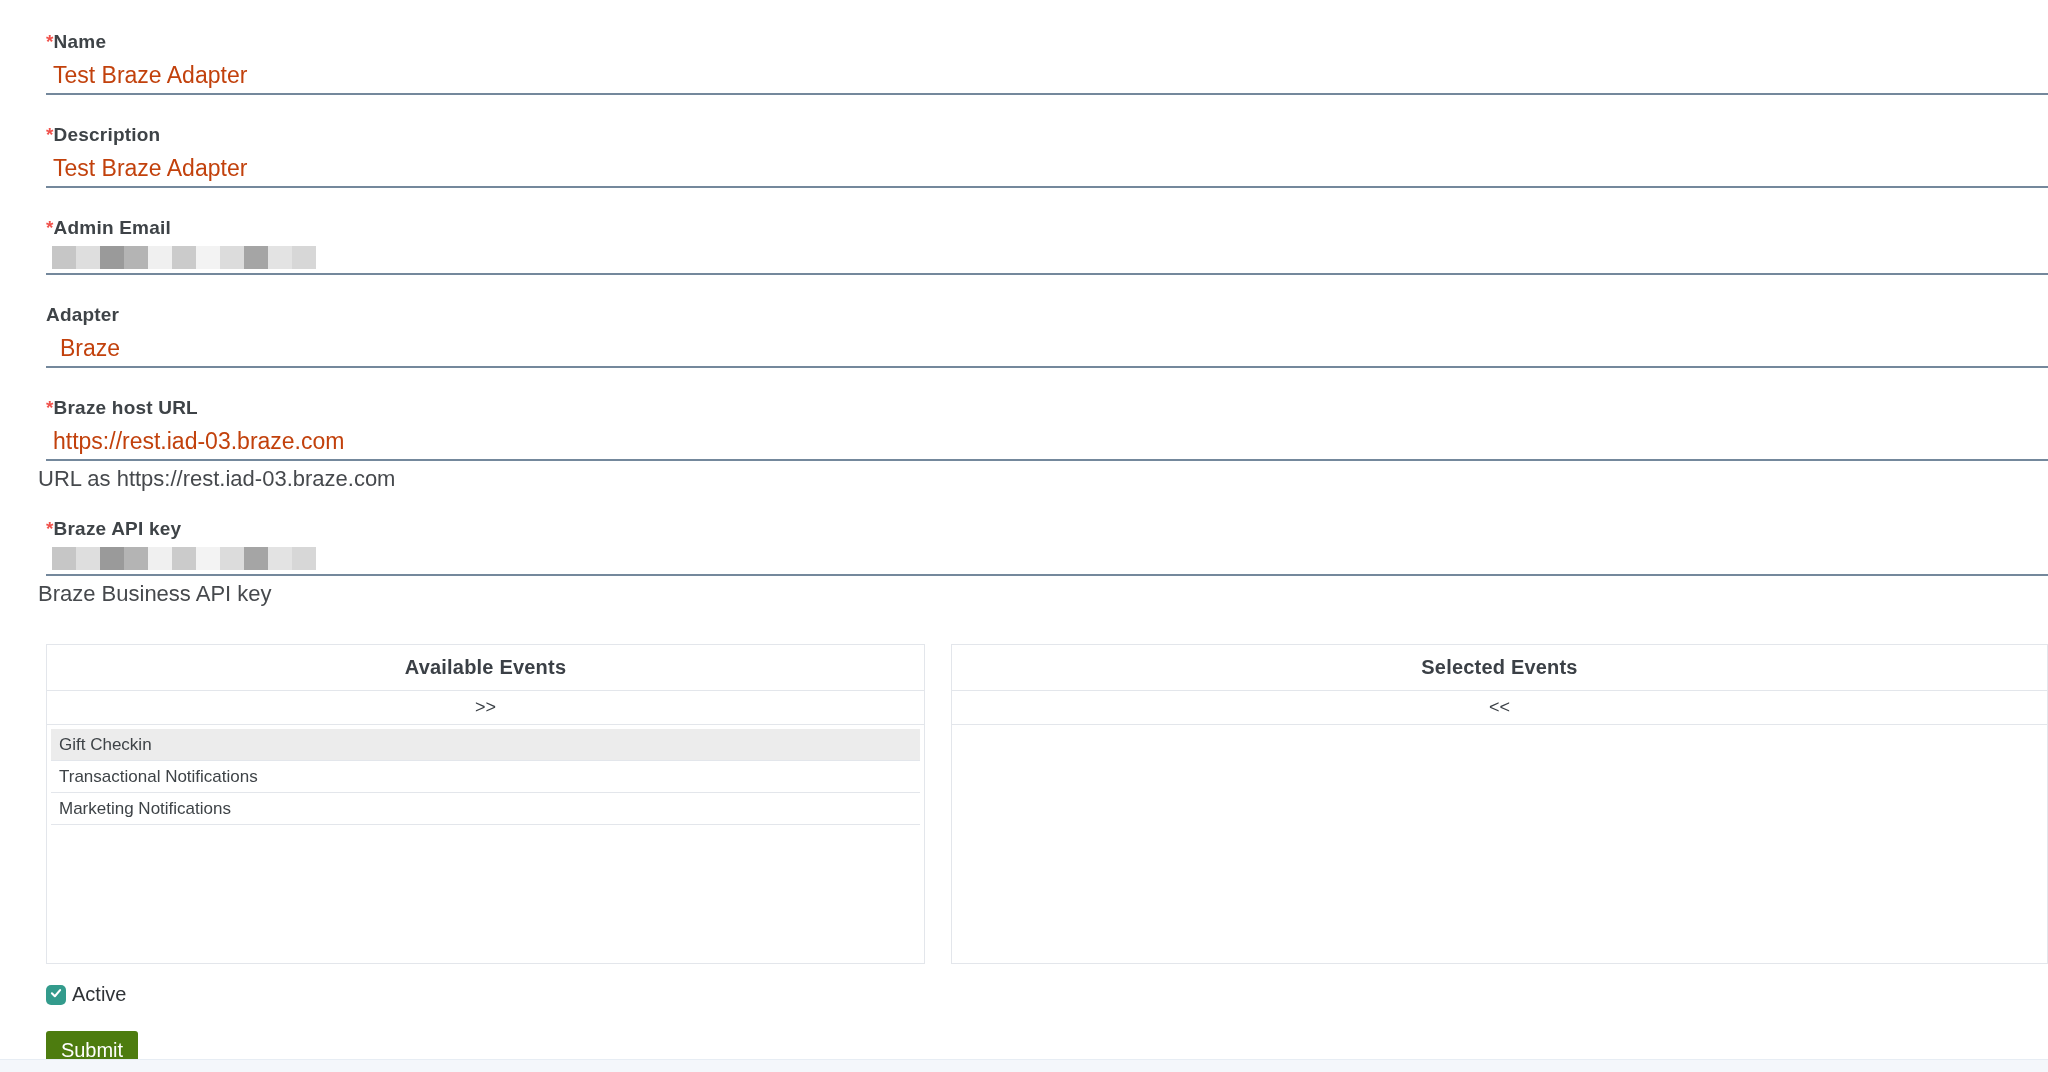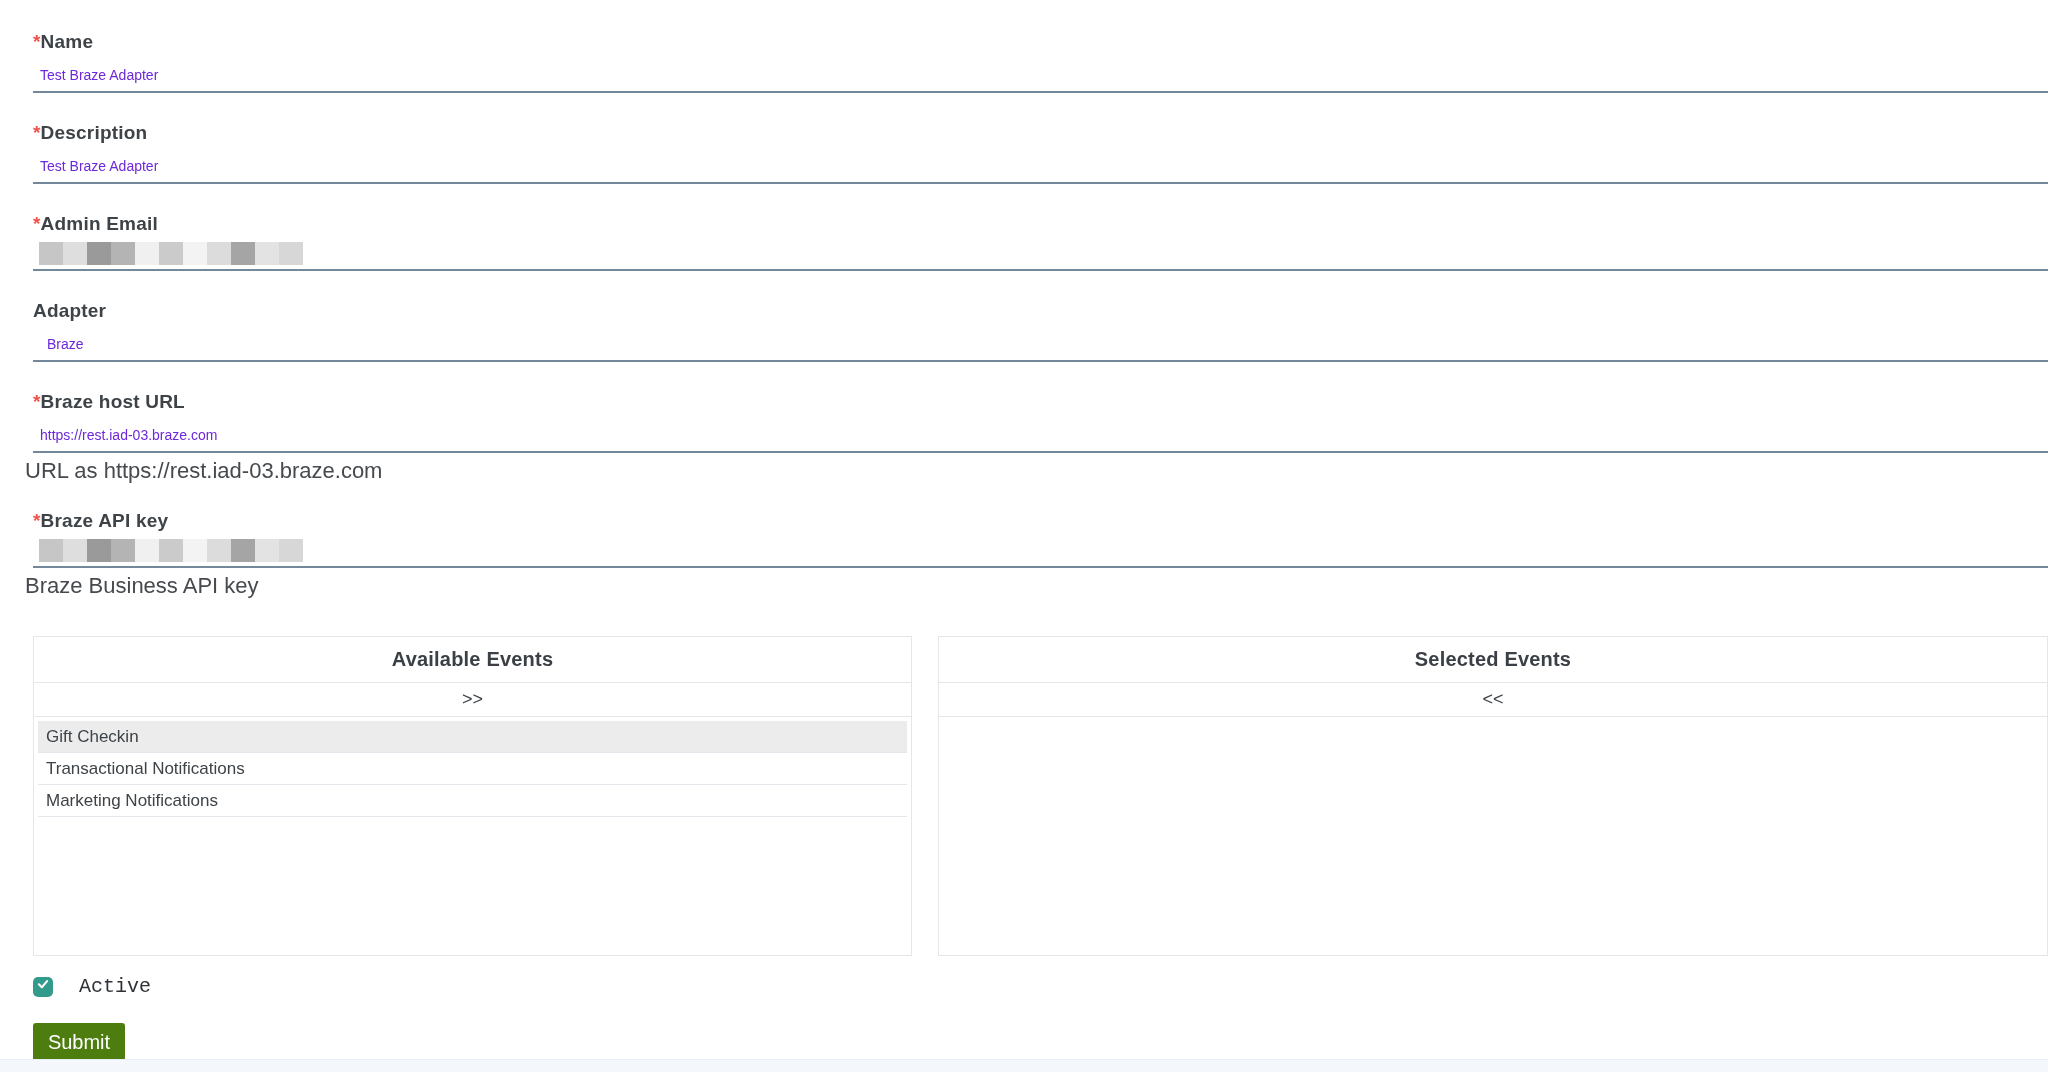--- a/index.html
+++ b/index.html
@@ -4,36 +4,36 @@
 <style>
   * { box-sizing: border-box; }
   html, body { margin: 0; padding: 0; }
   body {
     width: 2048px; height: 1072px;
     background: #ffffff;
     font-family: "Liberation Sans", sans-serif;
     position: relative; overflow: hidden;
     color: #3e4347;
   }
-  .content { padding: 30px 0 0 25px; }
+  .content { padding: 30px 0 0 38px; }
 
   
   .field { margin-left: 8px; margin-top: 28px; }
   .field:first-child { margin-top: 0; }
   .field-label {
     font-size: 19px; line-height: 24px; font-weight: bold; color: #3e4347;
     letter-spacing: 0.2px;
   }
   .asterisk { color: #f0524c; font-weight: bold; }
   .input-line {
     border-bottom: 2px solid #74889c;
     padding: 11px 0 6px 7px;
     min-height: 26px;
   }
-  .input-value { font-size: 14px; line-height: 20px; color: #6d28d9; }
+  .input-value { font-size: 23px; line-height: 20px; color: #c2410c; }
   .input-line.select-line { padding-left: 14px; }
   .input-line.redacted-line { padding: 6px 0 4px 6px; }
   .mosaic { display: inline-flex; vertical-align: top; }
   .mosaic span { width: 24px; height: 23px; display: inline-block; }
   .field-hint {
     margin-left: -8px; margin-top: 8px;
     font-size: 22px; line-height: 20px; color: #46494d;
   }
 
   
@@ -53,21 +53,21 @@
   }
   .listbox-items { list-style: none; margin: 4px; padding: 0; height: 230px; overflow: hidden; }
   .listbox-items li {
     height: 32px; border-bottom: 1px solid #e3e6eb;
     display: flex; align-items: center; padding-left: 8px;
     font-size: 17px; color: #3e4347; cursor: pointer;
   }
   .listbox-items li.highlighted { background: #ececec; }
 
   
-  .checkbox-row { display: flex; align-items: center; gap: 26px; margin: 19px 0 0 8px; font-family: Liberation Mono, monospace; }
+  .checkbox-row { display: flex; align-items: center; gap: 6px; margin: 19px 0 0 8px; }
   .checkbox {
     width: 20px; height: 20px; border-radius: 5px;
     background: #339b8c; display: flex; align-items: center; justify-content: center;
     cursor: pointer;
   }
   .checkbox-label { font-size: 20px; color: #2f3337; cursor: pointer; }
   .submit-btn {
     margin: 25px 0 0 8px;
     width: 92px; height: 38px;
     background: #4d7c0f; color: #ffffff;

